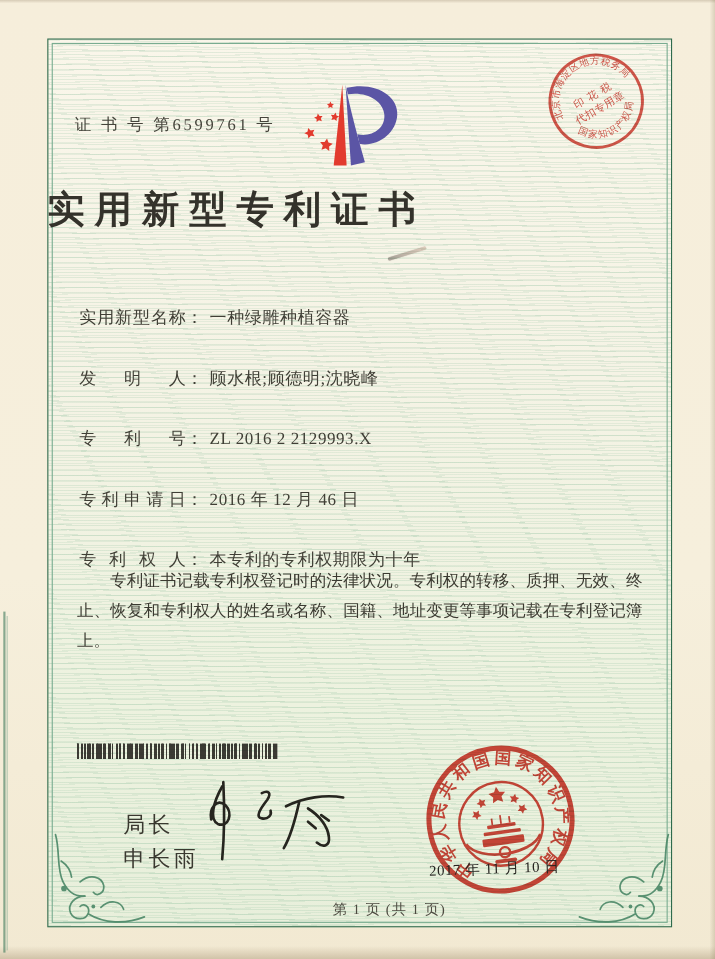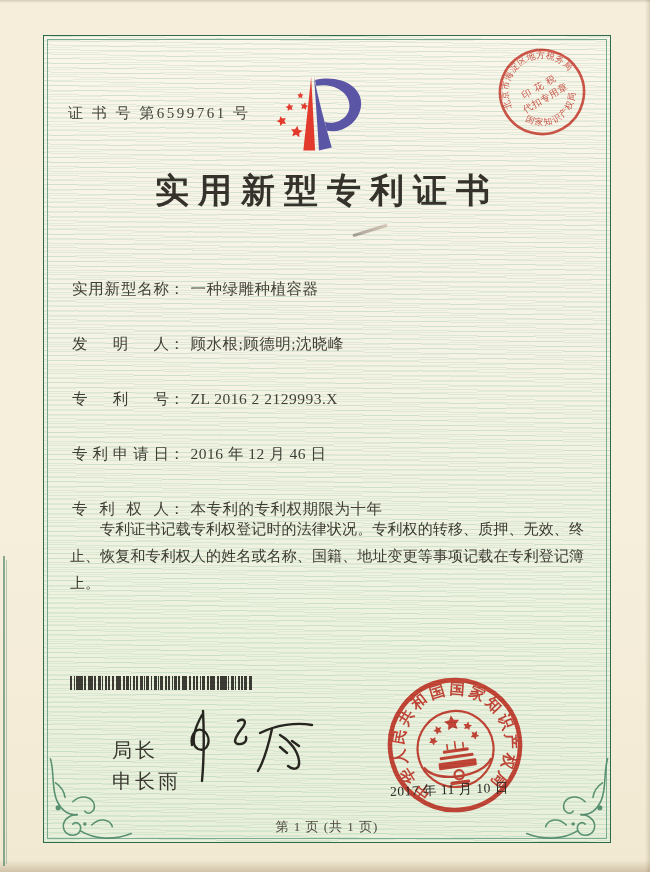--- a/index.html
+++ b/index.html
@@ -28,21 +28,21 @@
       linear-gradient(180deg,#faf6ea 0%,#f5f3e5 38%,#edf2df 75%,#e8efdb 100%);
     box-sizing:border-box;
   }
   .flourish{position:absolute;width:86px;height:86px;}
   .flourish.bl{left:47px;top:757px;}
   .flourish.br{left:525px;top:757px;transform:scaleX(-1);}
 
   .cert-number{position:absolute;left:68px;top:80px;font-size:15px;letter-spacing:2.5px;color:#45443b;margin-top:24px;}
   .logo{position:absolute;left:270px;top:74px;width:100px;height:98px;}
   .tax-seal{position:absolute;left:486px;top:36px;width:112px;height:112px;mix-blend-mode:multiply;opacity:.92;}
-  .title{position:absolute;left:43px;top:168px;width:568px;text-align:center;
+  .title{position:absolute;left:43px;top:168px;width:568px;
     font-size:34px;font-weight:700;letter-spacing:9px;color:#34322b;}
   .smudge{position:absolute;left:352px;top:229px;width:36px;height:3px;border-radius:3px;
     transform:rotate(-17deg);background:linear-gradient(90deg,rgba(70,60,55,.45),rgba(150,80,60,.25));box-shadow:0 0 1px rgba(90,70,60,.3);}
 
   .fields{position:absolute;left:72px;top:250px;width:480px;font-size:15.5px;color:#403f36;}
   .field{height:26px;margin-bottom:21.6px;white-space:nowrap;margin-top:29px;}
   .flabel{display:inline-block;width:97px;text-align:justify;text-align-last:justify;}
   .fcolon{display:inline-block;margin-right:6px;}
   .fvalue{letter-spacing:.5px;}
 
@@ -57,21 +57,21 @@
       repeating-linear-gradient(90deg,#24221d 0 2px,transparent 2px 9.5px);
     opacity:.88;}
 
   .signer{position:absolute;left:112px;top:735px;font-size:20px;letter-spacing:3px;color:#3a3930;line-height:31px;}
   .signature{position:absolute;left:180px;top:703px;width:150px;height:88px;}
 
   .office-seal{position:absolute;left:379px;top:669px;width:152px;height:152px;transform:rotate(-8deg);
     mix-blend-mode:multiply;opacity:.93;}
   .issue-date{position:absolute;left:390px;top:781px;font-size:13.5px;color:#262521;letter-spacing:.5px;transform:rotate(-2deg);}
 
-  .footer{position:absolute;left:43px;top:818px;width:568px;text-align:center;font-size:13px;letter-spacing:1px;color:#4c4a40;}
+  .footer{position:absolute;left:43px;top:818px;width:568px;text-align:center;font-size:13px;letter-spacing:1px;color:#4c4a40;padding-left:27px;}
 
   svg text{font-family:"Liberation Serif","DejaVu Serif",serif;}
 </style>
 </head>
 <body>
 
 <div class="page">
 
   <div class="edge-top"></div>
   <div class="edge-right"></div>

